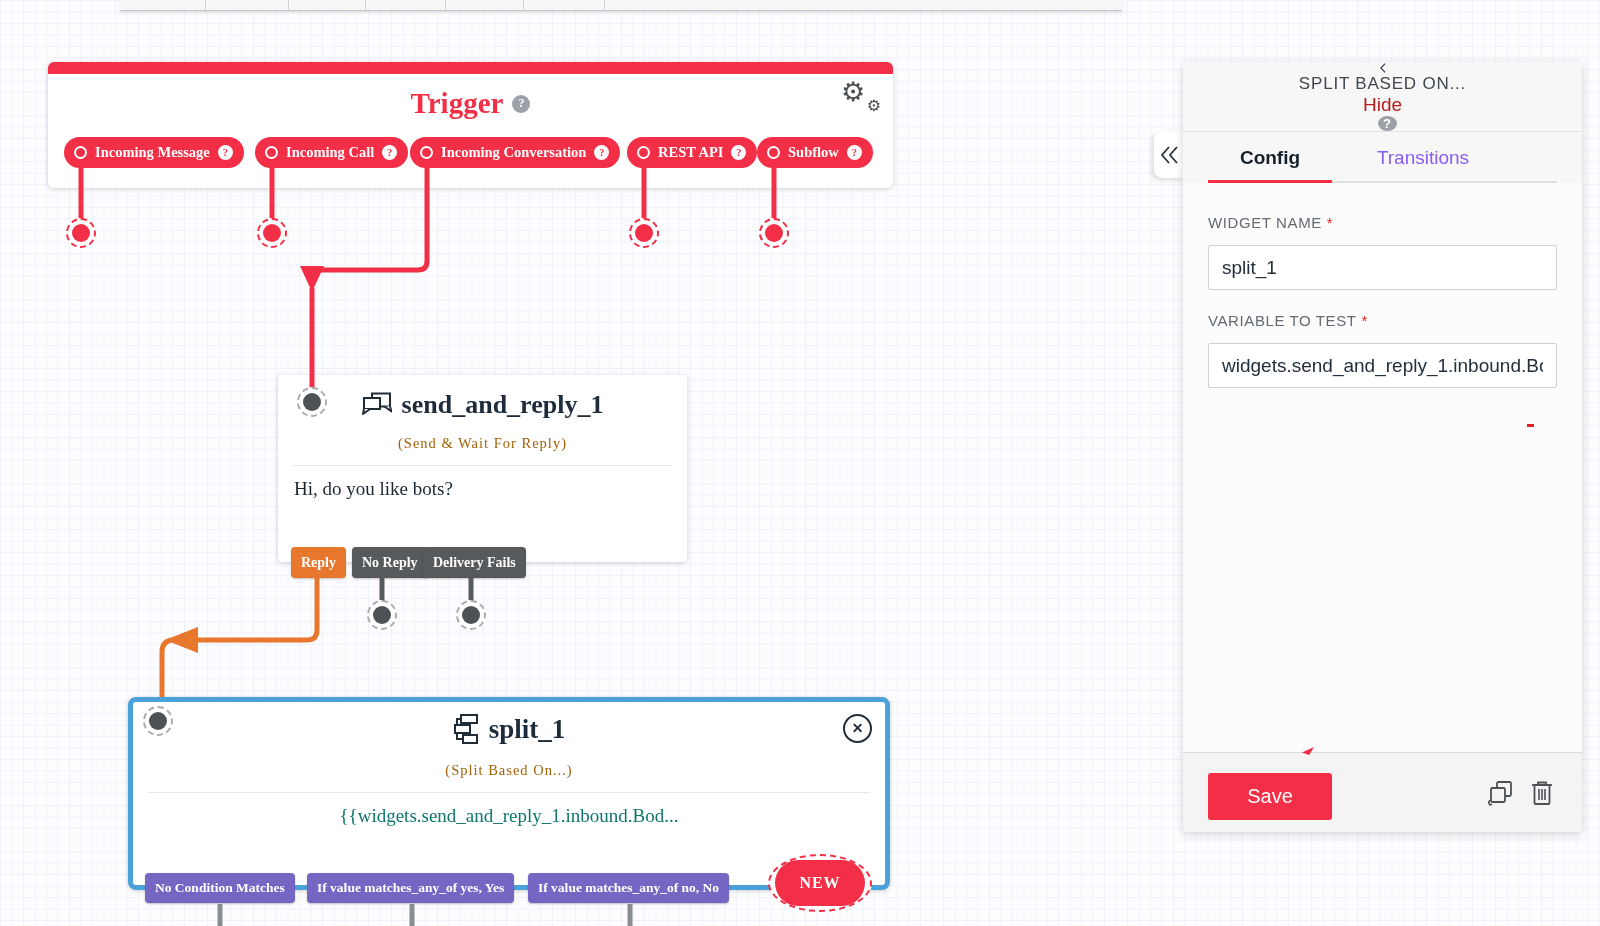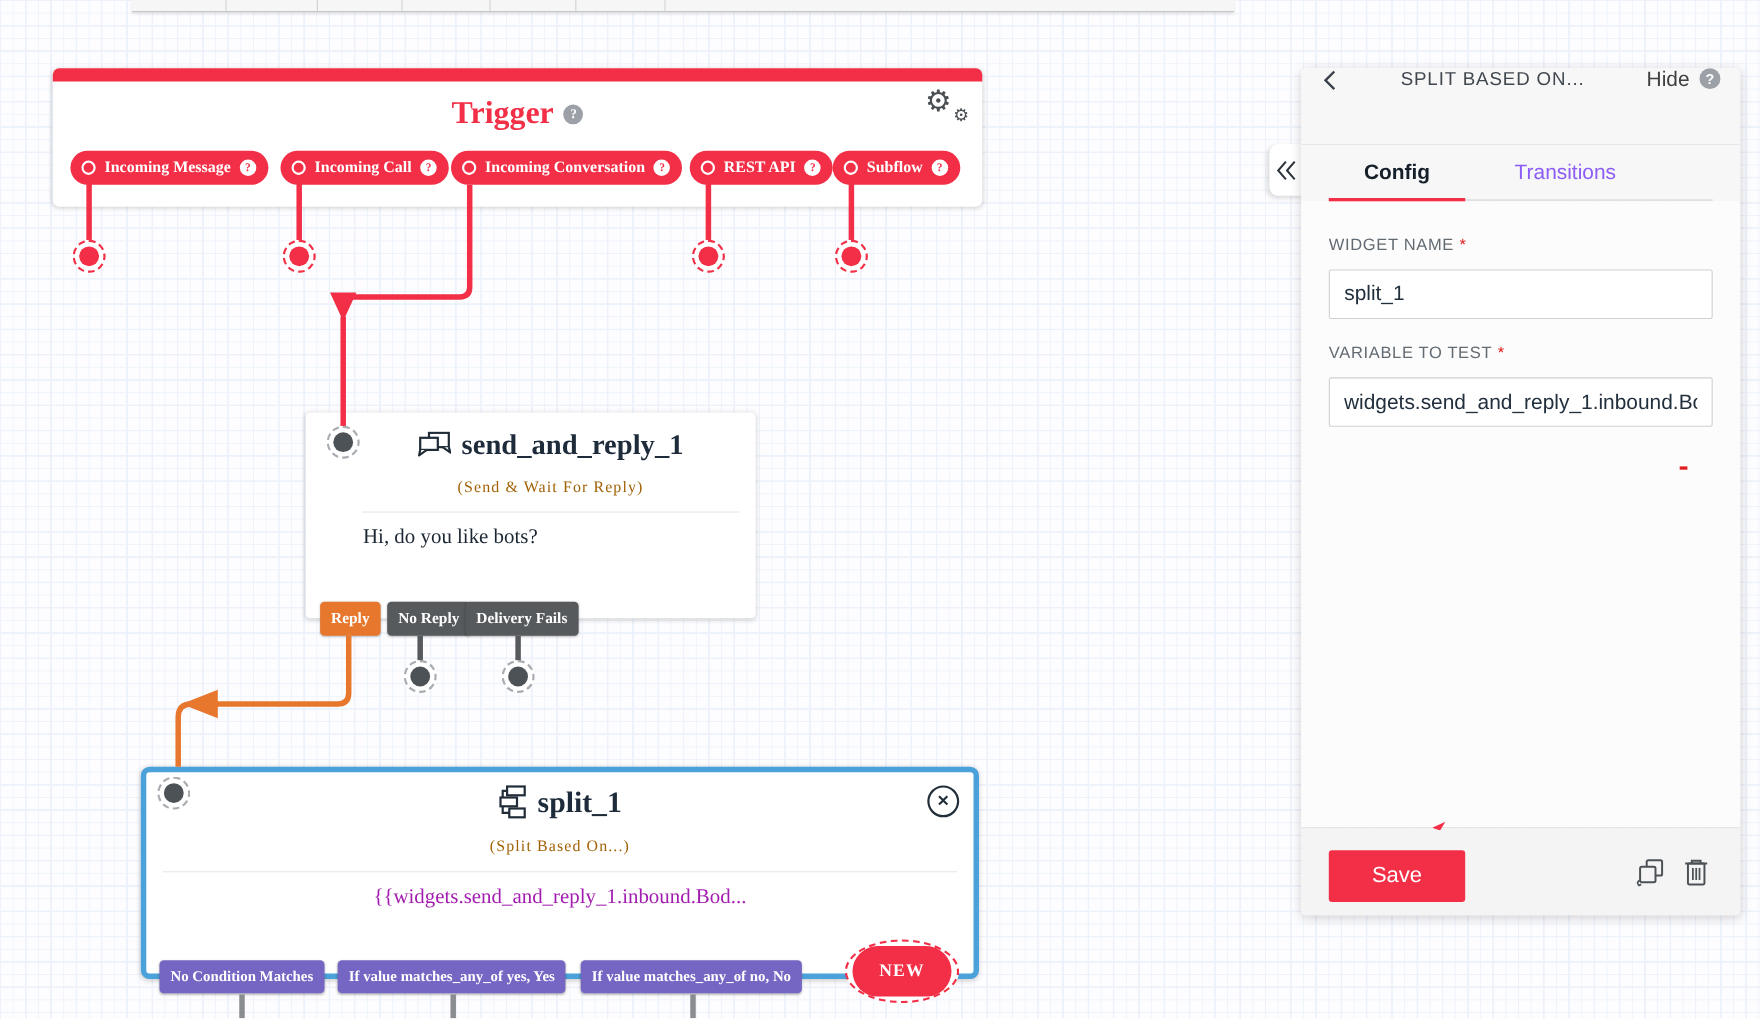--- a/index.html
+++ b/index.html
@@ -49,56 +49,56 @@
 
   
   .port { position:absolute; width:30px; height:30px; border-radius:50%;
     border:2px dashed #F22F46; background:#fff; display:flex; align-items:center;
     justify-content:center; z-index:4; }
   .port i { display:block; width:18px; height:18px; border-radius:50%; background:#F22F46; }
   .port.gray { border-color:#a9adb1; }
   .port.gray i { background:#4d5256; }
 
   
-  #send { left:278px; top:375px; width:409px; height:187px; border-radius:4px;padding-left:36px; }
+  #send { left:278px; top:375px; width:409px; height:187px; border-radius:4px; }
   .wtitle-row { display:flex; justify-content:center; align-items:center; gap:10px; padding-top:15px; }
   .wname { font-size:26px; font-weight:bold; color:#1d2b3a; }
   .wtype { text-align:center; font-size:14.5px; color:#a16207; letter-spacing:1px; margin-top:15px; }
   .wdivider { border-top:1px solid #e4e6e8; margin:13px 15px 0 15px; }
   #send .wbody { font-size:19px; color:#1b2633; margin:12px 16px; }
   .tbtn { position:absolute; height:31px; display:flex; align-items:center;
     padding:0 10px; border-radius:4px; color:#fff; font-size:14px; font-weight:bold;
     white-space:nowrap; cursor:pointer; box-shadow:0 1px 2px rgba(0,0,0,.25); }
   .tbtn.orange { background:#E8772E; }
   .tbtn.gray  { background:#565a5c; }
   .tbtn.purple{ background:#7666C4; }
 
   
   #split { left:128px; top:697px; width:762px; height:193px;
     border:5px solid #4BA1DA; border-radius:8px; }
-  #split .wbody { font-size:19px; color:#a21caf; text-align:center; margin-top:12px; }
+  #split .wbody { font-size:19px; color:#0f766e; text-align:center; margin-top:12px; }
   #split .wtype { margin-top:17px; }
   #close-btn { position:absolute; right:13px; top:12px; width:29px; height:29px;
     border:2px solid #212d38; border-radius:50%; color:#212d38; font-size:14px;
     font-weight:bold; display:flex; align-items:center; justify-content:center; cursor:pointer; }
   #new-btn-wrap { position:absolute; left:635px; top:152px; width:104px; height:58px;
     border:2px dashed #F22F46; border-radius:50%; display:flex; align-items:center;
     justify-content:center; background:#fff; }
   #new-btn { width:90px; height:46px; background:#F22F46; border-radius:23px;
     color:#fff; font-size:16px; font-weight:bold; letter-spacing:1px;
     display:flex; align-items:center; justify-content:center; cursor:pointer; }
 
   
   #panel { position:absolute; left:1183px; top:62px; width:399px; height:770px;
     z-index:10; border-radius:4px; box-shadow:0 2px 10px rgba(0,0,0,.18);
     display:flex; flex-direction:column; }
   #panel-header { height:70px; background:#f7f7f8; border-bottom:1px solid #e3e4e6;
-    border-radius:4px 4px 0 0; display:flex; align-items:flex-start; padding:0 18px; }
+    border-radius:4px 4px 0 0; display:flex; align-items:center; padding:0 18px;flex-direction:column; }
   #panel-title { flex:1; text-align:center; font-size:17px; color:#40474e; letter-spacing:.8px; }
-  #hide-link { color:#404040; font-size:19px; cursor:pointer; }
+  #hide-link { color:#b91c1c; font-size:19px; cursor:pointer; }
   #tabs { height:51px; background:#f7f7f8; position:relative; display:flex; padding-left:25px; }
   #tabs .baseline { position:absolute; left:25px; right:25px; bottom:0; height:2px; background:#e0e1e3; }
   .tab { width:124px; display:flex; align-items:center; justify-content:center;
     font-size:19px; color:#8b5cf6; cursor:pointer; position:relative; }
   .tab.active { font-weight:bold; color:#16202a; }
   .tab.active::after { content:""; position:absolute; left:0; right:0; bottom:0;
     height:3.5px; background:#F22F46; z-index:1; }
   .tab + .tab { margin-left:26px; width:130px; }
   #form { flex:1; background:#fcfcfd; padding:31px 25px 0 25px; position:relative; }
   .flabel { font-size:15px; color:#626a72; letter-spacing:.6px; margin-bottom:14px; }

